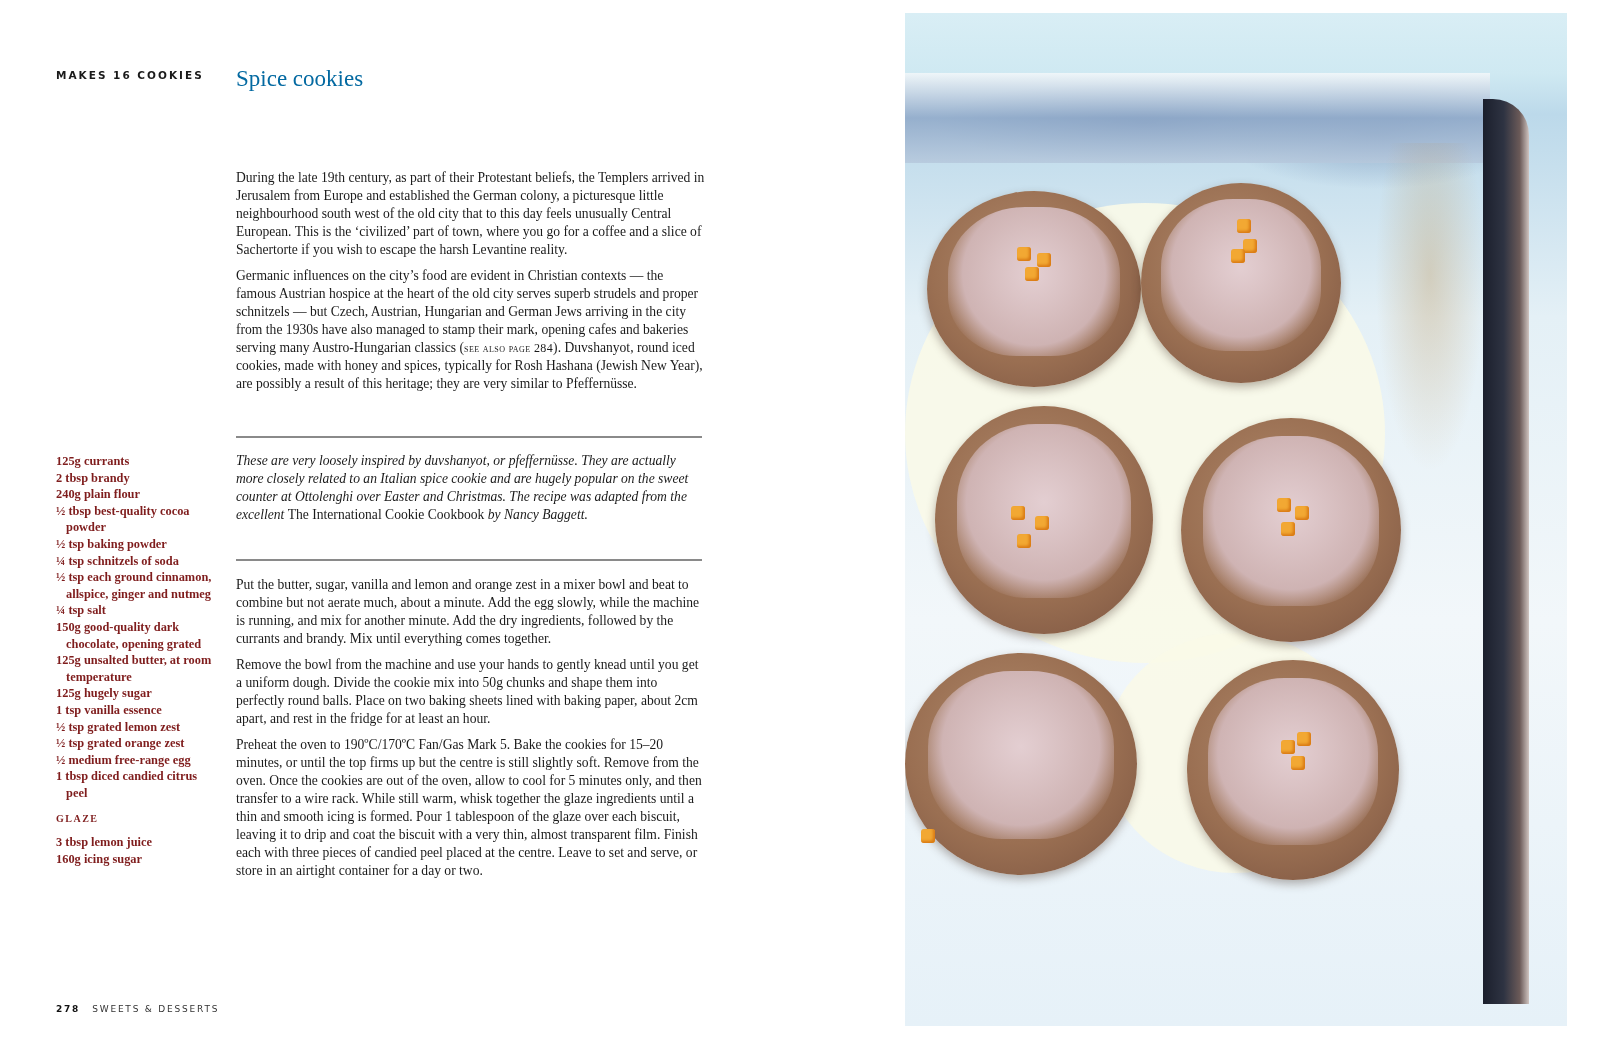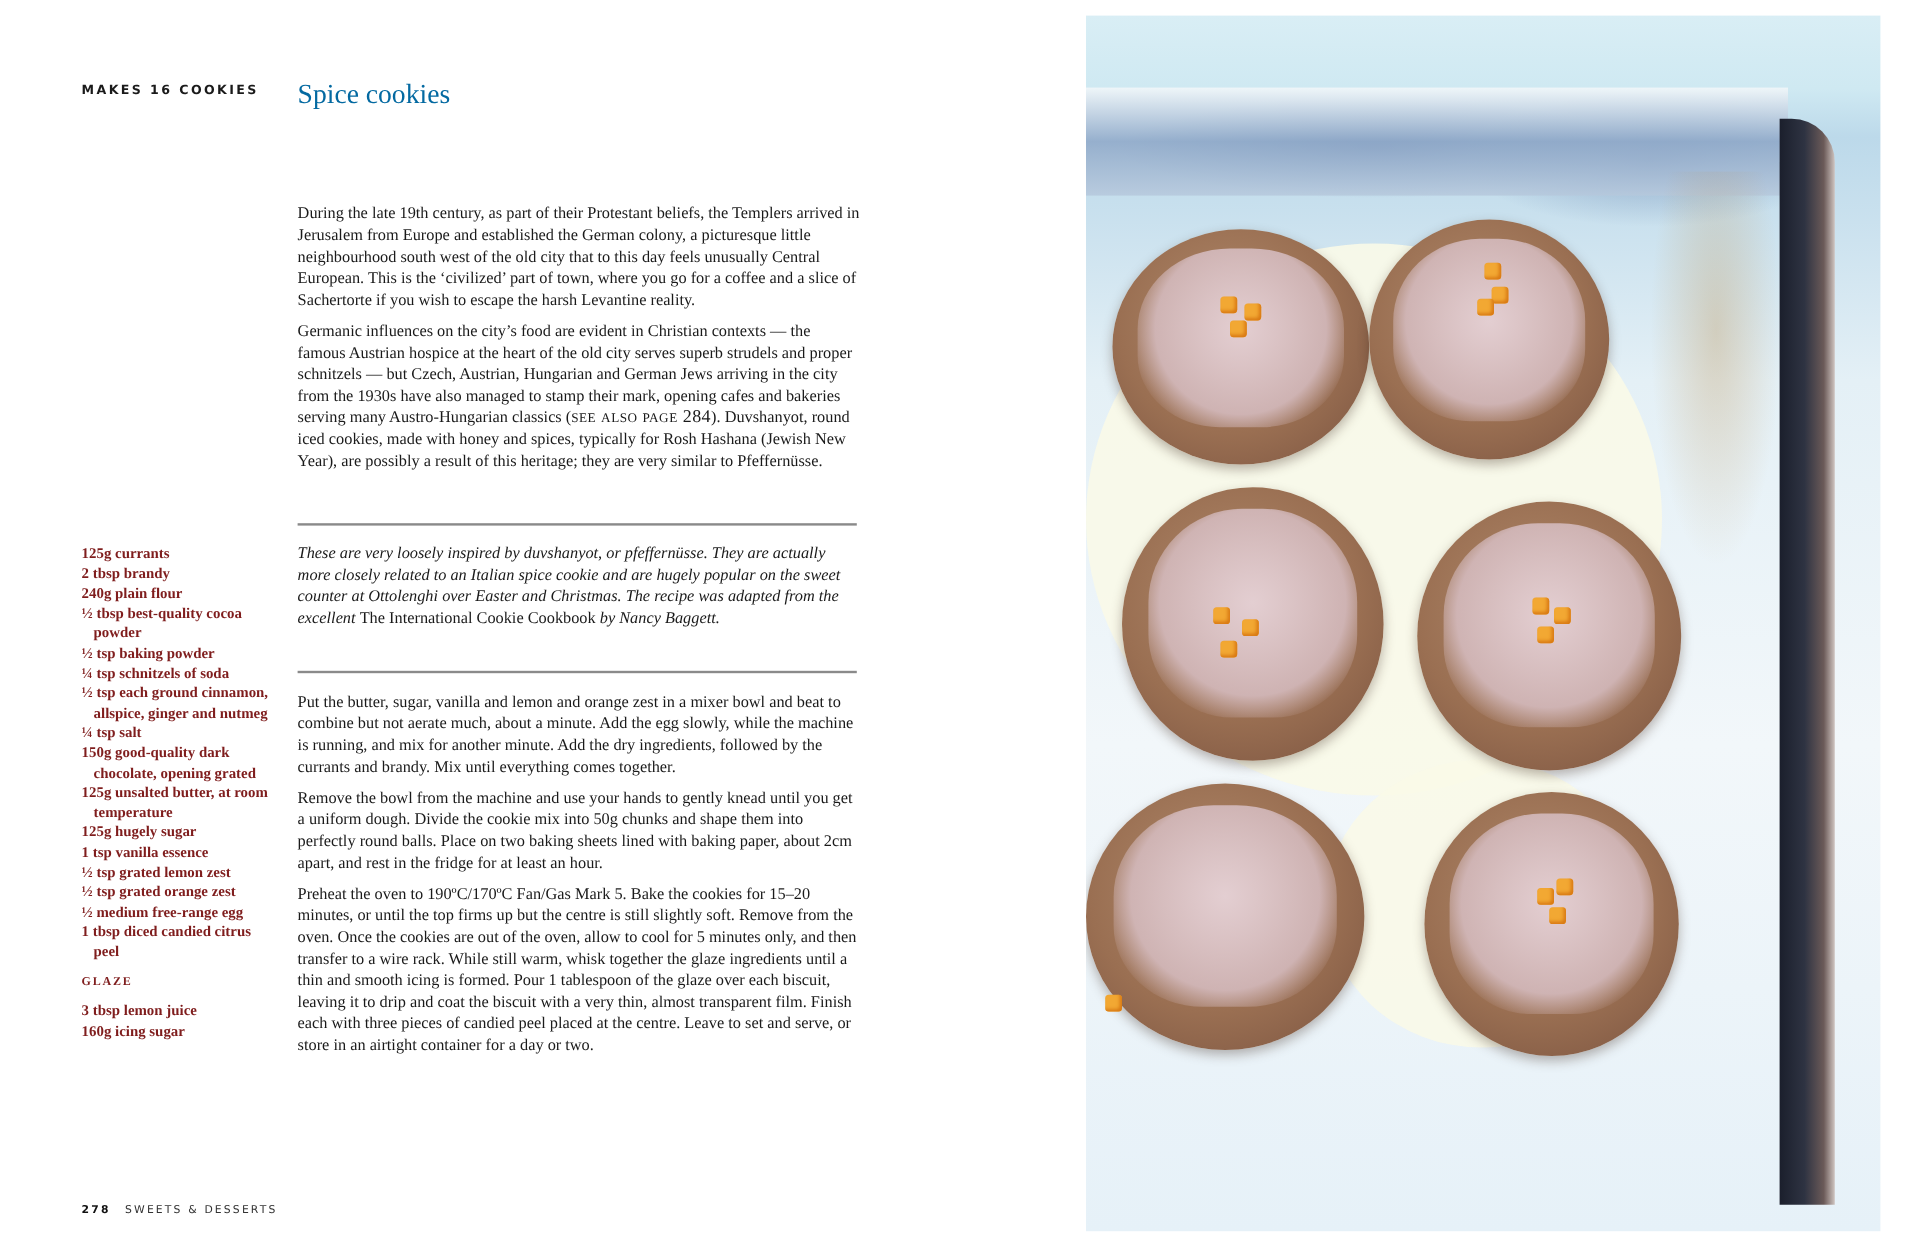--- a/index.html
+++ b/index.html
@@ -1,37 +1,37 @@
 <!DOCTYPE html>
 <html><head>
   <meta charset="utf-8">
   <style>
     * { box-sizing: border-box; margin: 0; padding: 0; }
     html, body { width: 1600px; height: 1041px; background: #ffffff; overflow: hidden; }
     body { position: relative; font-family: "DejaVu Serif", "Liberation Serif", serif; color: #1c1c1c; }
 
-    .page-left { position: absolute; left: 0; top: 0; width: 905px; height: 1041px; background: #fff; margin-left: 12px; }
+    .page-left { position: absolute; left: 0; top: 0; width: 905px; height: 1041px; background: #fff; }
 
     .yield-label {
       position: absolute; left: 56px; top: 69px;
       font-family: "DejaVu Sans", "Liberation Sans", sans-serif;
       font-size: 10.5px; font-weight: bold; letter-spacing: 2px; color: #1a1a1a;
     }
     .recipe-title {
       position: absolute; left: 236px; top: 66px;
       font-family: "Liberation Serif", serif; font-size: 23px; font-weight: normal; color: #0369a1;
     }
 
     .body-col {
       position: absolute; left: 236px; width: 470px;
       font-family: "Liberation Serif", serif; font-size: 13.6px; line-height: 18px; color: #1a1a1a;
     }
     .body-col p { margin-bottom: 8px; }
     .intro { top: 169px; }
-    .smallcaps { font-variant: small-caps; font-size: 15px; letter-spacing: 0.4px; }
+    .smallcaps { font-variant: small-caps; font-size: 12px; letter-spacing: 0.4px; }
 
     .rule { position: absolute; left: 236px; width: 466px; height: 2px; background: #8a8a8a; }
     .rule-1 { top: 436px; }
     .rule-2 { top: 559px; }
 
     .headnote { top: 452px; font-style: italic; }
     .headnote .upright { font-style: normal; }
 
     .method { top: 576px; }
 

